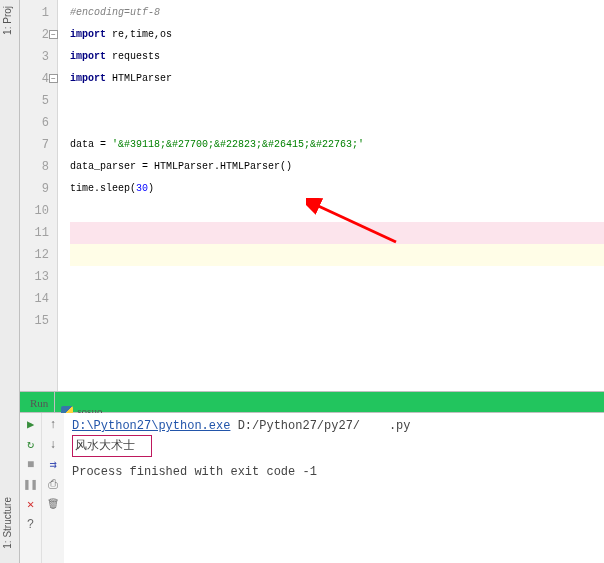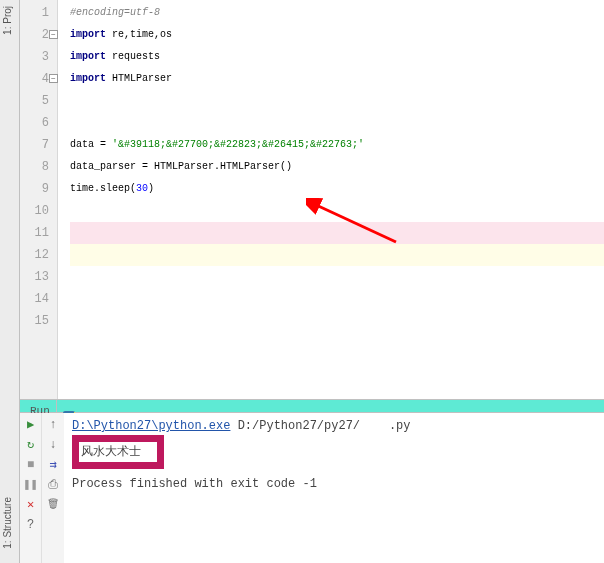--- a/index.html
+++ b/index.html
@@ -91,27 +91,27 @@
 .cm { color: #808080; font-style: italic; }
 .str { color: #008000; }
 .num { color: #0000ff; }
 .arrow {
   position: absolute;
   top: 198px;
   left: 248px;
   pointer-events: none;
 }
 .run-header {
-  height: 14px;
-  background: #5eead4;
+  height: 22px;
+  background: #22c55e;
   border-top: 1px solid #c0c0c0;
   border-bottom: 1px solid #c0c0c0;
   display: flex;
   align-items: center;
-  font-family: Liberation Mono, monospace;
+  font-family: Liberation Serif, serif;
   font-size: 11px;
   color: #555;
   padding-left: 4px;
 }
 .run-header .rlabel {
   padding: 0 6px;
   border-right: 1px solid #c0c0c0;
   height: 100%; line-height: 22px;
 }
 .run-header .rname {
@@ -152,21 +152,21 @@
 .run-output {
   flex: 1;
   padding: 4px 8px;
   font-family: "Courier New", monospace;
   font-size: 12px;
   line-height: 18px;
   color: #444;
 }
 .run-output .ln1 { color: #2255aa; text-decoration: underline; }
 .redbox {
-  border: 7px solid #be185d;
+  border: 1px solid #be185d;
   display: inline-block;
   padding: 1px 16px 1px 2px;
 }
 .run-output .sep { height: 6px; }
 </style>
 </head>
 <body>
 
 <div class="container">
   <div class="left-tabs">

